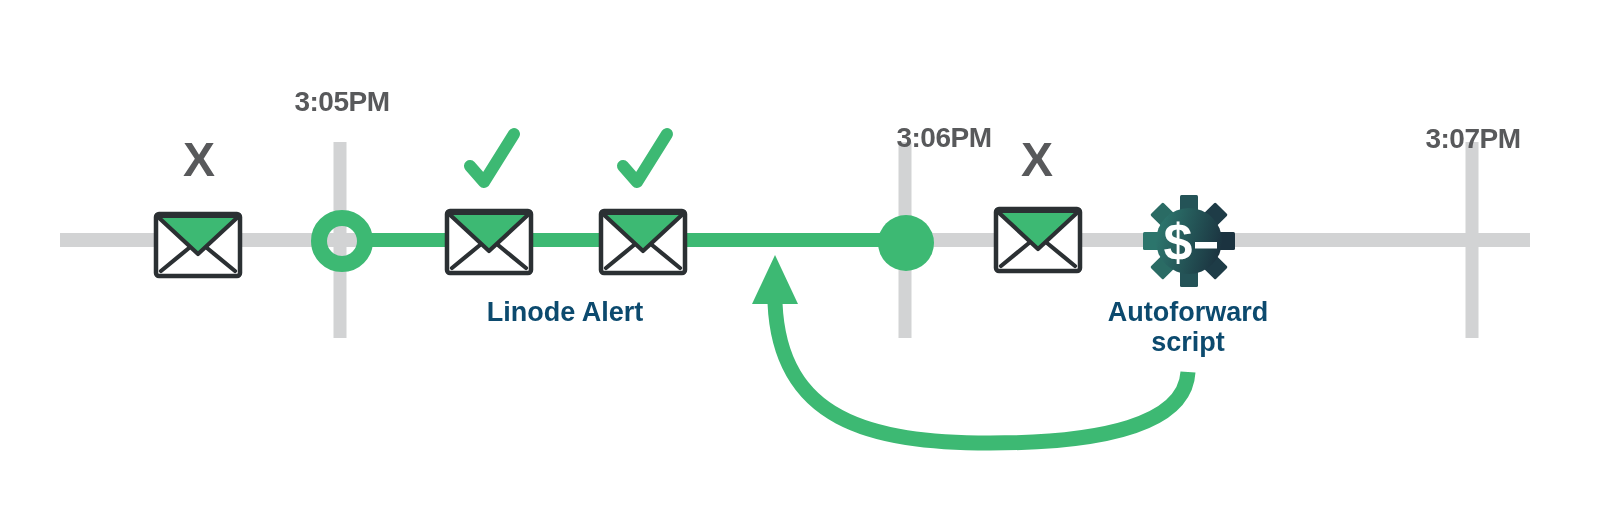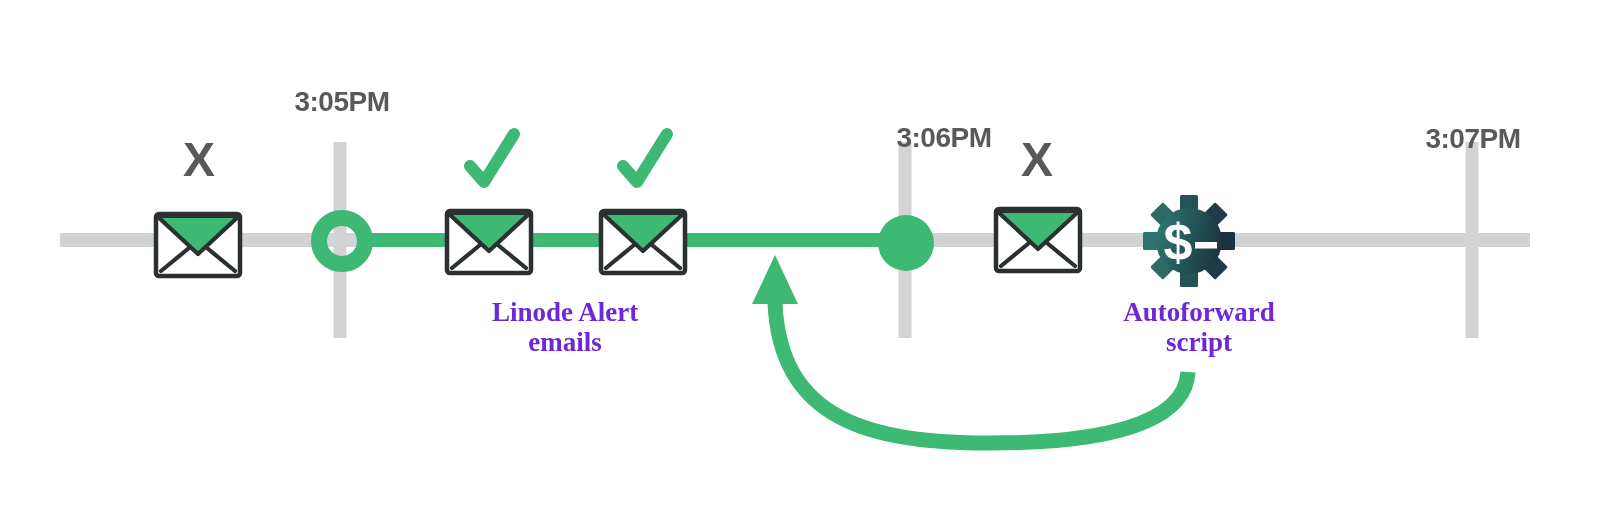--- a/index.html
+++ b/index.html
@@ -25,23 +25,22 @@
     color: #58595b;
   }
   .xmark {
     font-size: 48px;
     line-height: 48px;
     color: #58595b;
   }
   .caption {
     font-size: 27px;
     line-height: 30px;
-    color: #6d28d9;
+    color: #0c4a6e;
     text-align: center;
-    font-family: Liberation Serif, serif;
   }
 </style>
 </head>
 <body>
 
 <div class="canvas">
 
   <svg width="1600" height="512" viewBox="0 0 1600 512">
     <defs>
       <linearGradient id="gearGrad" gradientUnits="userSpaceOnUse" x1="-36" y1="-10" x2="36" y2="10">
@@ -112,20 +111,19 @@
 
   <div class="label time" style="left:342px; top:88px;">3:05PM</div>
   <div class="label time" style="left:944px; top:88px;margin-top:36px;">3:06PM</div>
   <div class="label time" style="left:1473px; top:88px;margin-top:37px;">3:07PM</div>
 
   <div class="label xmark" style="left:199px; top:136px;">X</div>
   <div class="label xmark" style="left:1037px; top:136px;">X</div>
 
   <div class="label caption" style="left:565px; top:297px;">
     <div>Linode Alert</div>
-    <div>emails</div>
   </div>
-  <div class="label caption" style="left:1188px; top:297px;margin-left:11px;">
+  <div class="label caption" style="left:1188px; top:297px;">
     <div>Autoforward</div>
     <div>script</div>
   </div>
 
 </div>
 
 </body></html>

